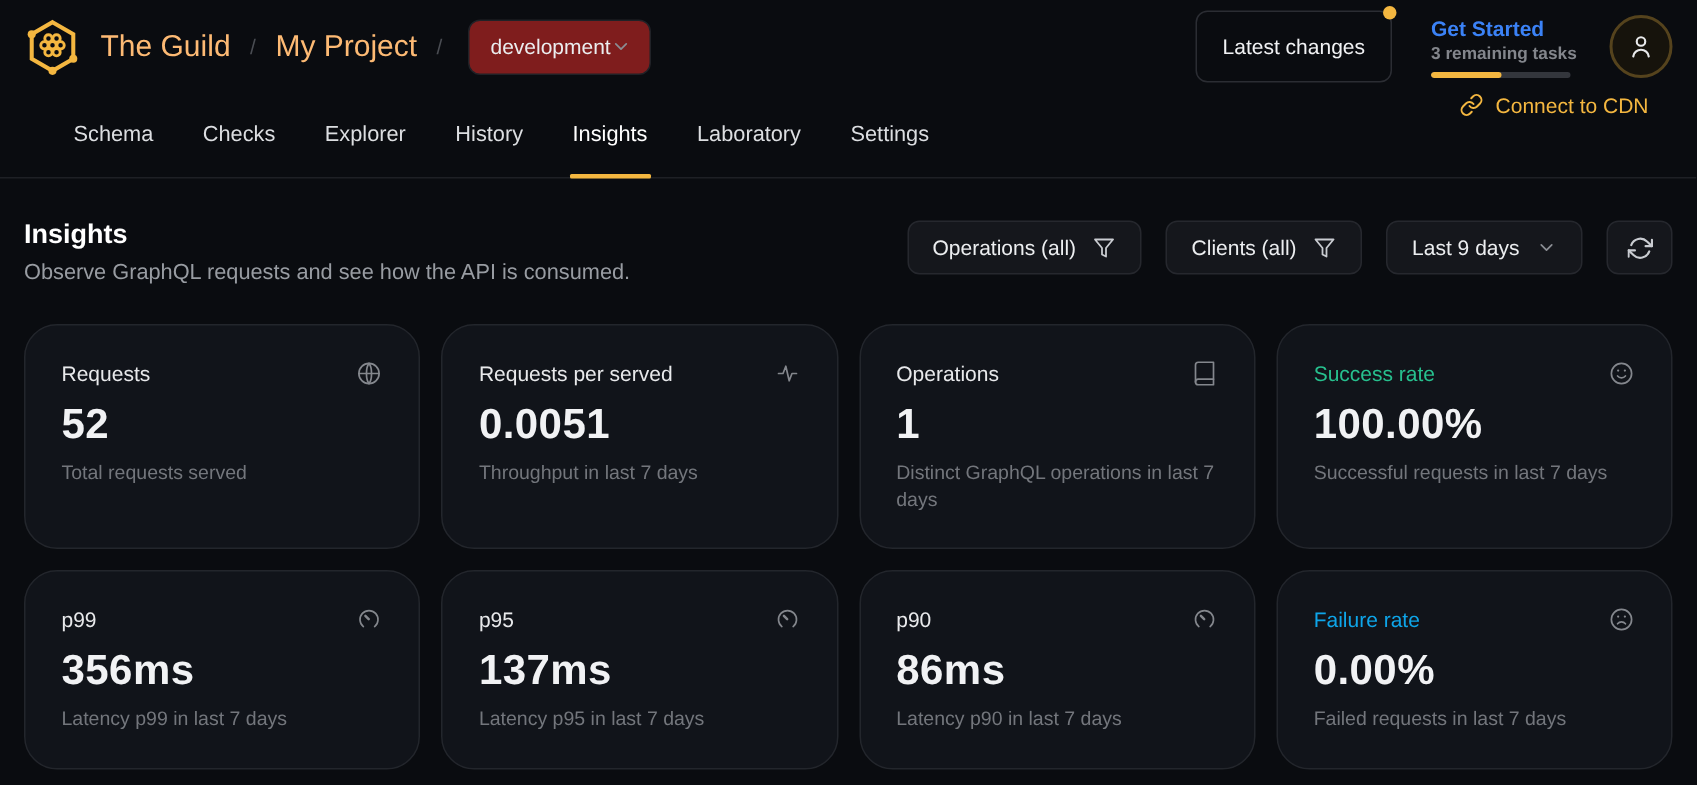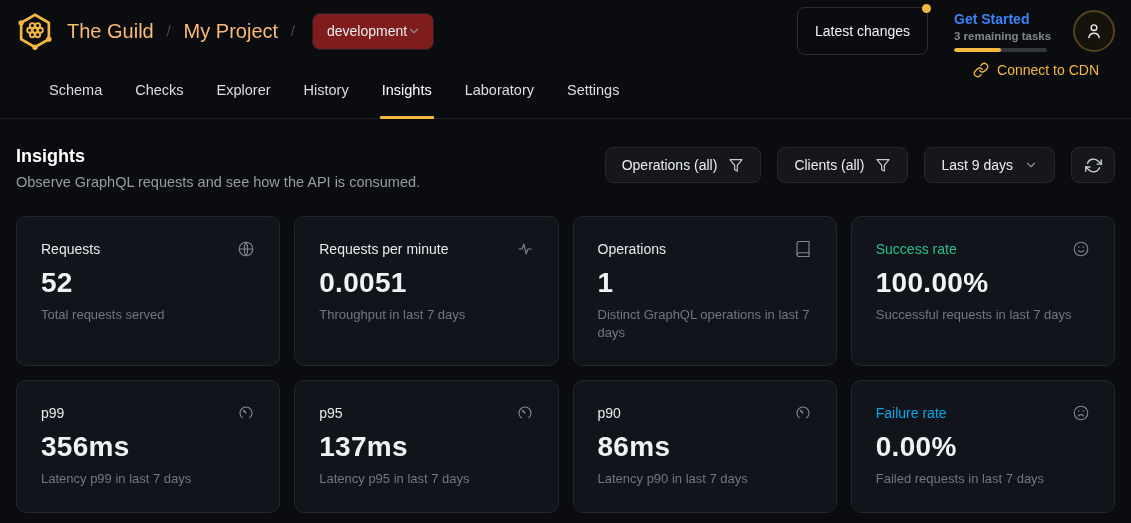--- a/index.html
+++ b/index.html
@@ -54,21 +54,21 @@
   .page-head{display:flex;align-items:flex-start;justify-content:space-between;margin-top:27px;}
   .page-title{font-size:18px;font-weight:700;margin:0;color:#fff;}
   .page-subtitle{margin:7px 0 0;color:var(--text-dim);font-size:14.5px;}
   .filters{display:flex;gap:16px;align-items:center;margin-top:1px;}
   .filter-btn{display:flex;align-items:center;gap:11px;height:36px;padding:0 16px;background:var(--btn-bg);
     border:1px solid var(--btn-border);border-radius:8px;color:#eceef0;font-size:14px;cursor:pointer;}
   .icon-btn{width:44px;justify-content:center;padding:0;}
   .f-icon{color:#c9ccd1;display:flex;}
 
   .cards{display:grid;grid-template-columns:repeat(4,1fr);gap:14px;margin-top:26px;}
-  .card{background:var(--card-bg);border:1px solid var(--card-border);border-radius:10px;padding:23px 24px 24px;}
+  .card{background:var(--card-bg);border:1px solid var(--card-border);border-radius:22px;padding:23px 24px 24px;}
   .card-head{display:flex;justify-content:space-between;align-items:center;}
   .card-title{font-size:14px;font-weight:500;color:#e8e9eb;}
   .card-icon{color:#84878d;display:flex;}
   .card-value{font-size:28px;font-weight:700;margin-top:9px;letter-spacing:.3px;color:#f1f2f4;}
   .card-desc{font-size:13px;color:var(--text-faint);margin-top:7px;line-height:1.35;max-width:232px;}
 </style>
 </head>
 <body>
 
 <header>
@@ -202,21 +202,21 @@
               <path d="M12 3c3 3.6 3 14.4 0 18M12 3c-3 3.6-3 14.4 0 18"></path>
             </svg>
           </span>
       </div>
       <div class="card-value">52</div>
       <div class="card-desc">Total requests served</div>
     </div>
 
     <div class="card">
       <div class="card-head">
-        <span class="card-title">Requests per minute</span>
+        <span class="card-title">Requests per served</span>
         <span class="card-icon">
             <svg width="18" height="18" viewBox="0 0 24 24" fill="none" stroke="currentColor" stroke-width="1.5" stroke-linecap="round" stroke-linejoin="round">
               <polyline points="4 12 8 12 10.5 5.5 13.5 18.5 16 12 20 12"></polyline>
             </svg>
           </span>
       </div>
       <div class="card-value">0.0051</div>
       <div class="card-desc">Throughput in last 7 days</div>
     </div>
 

